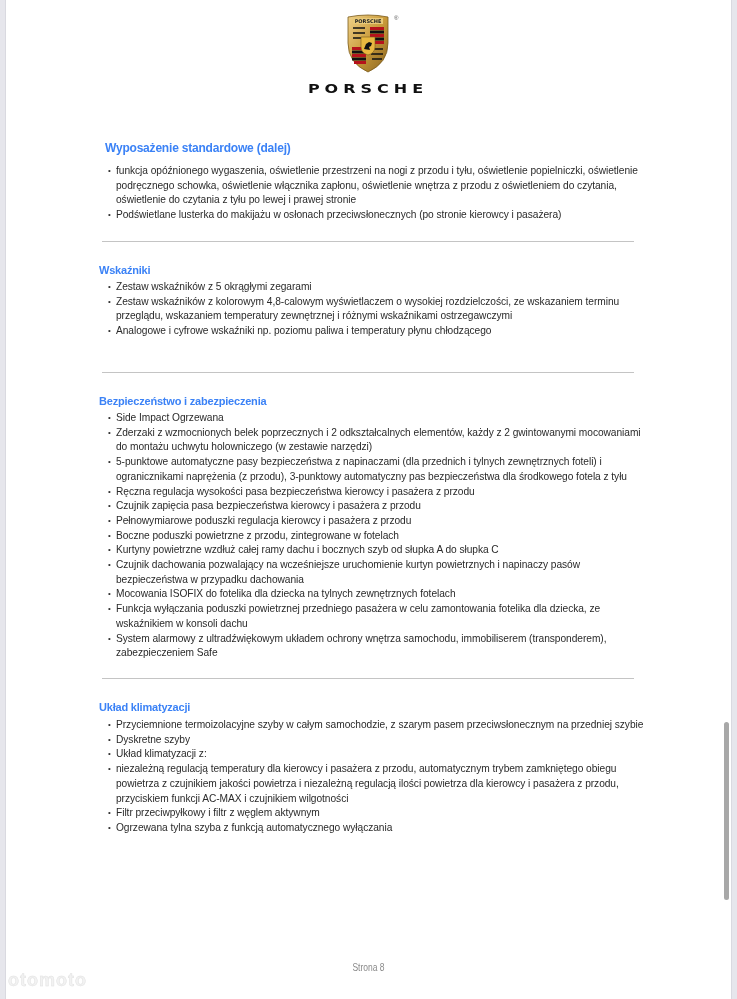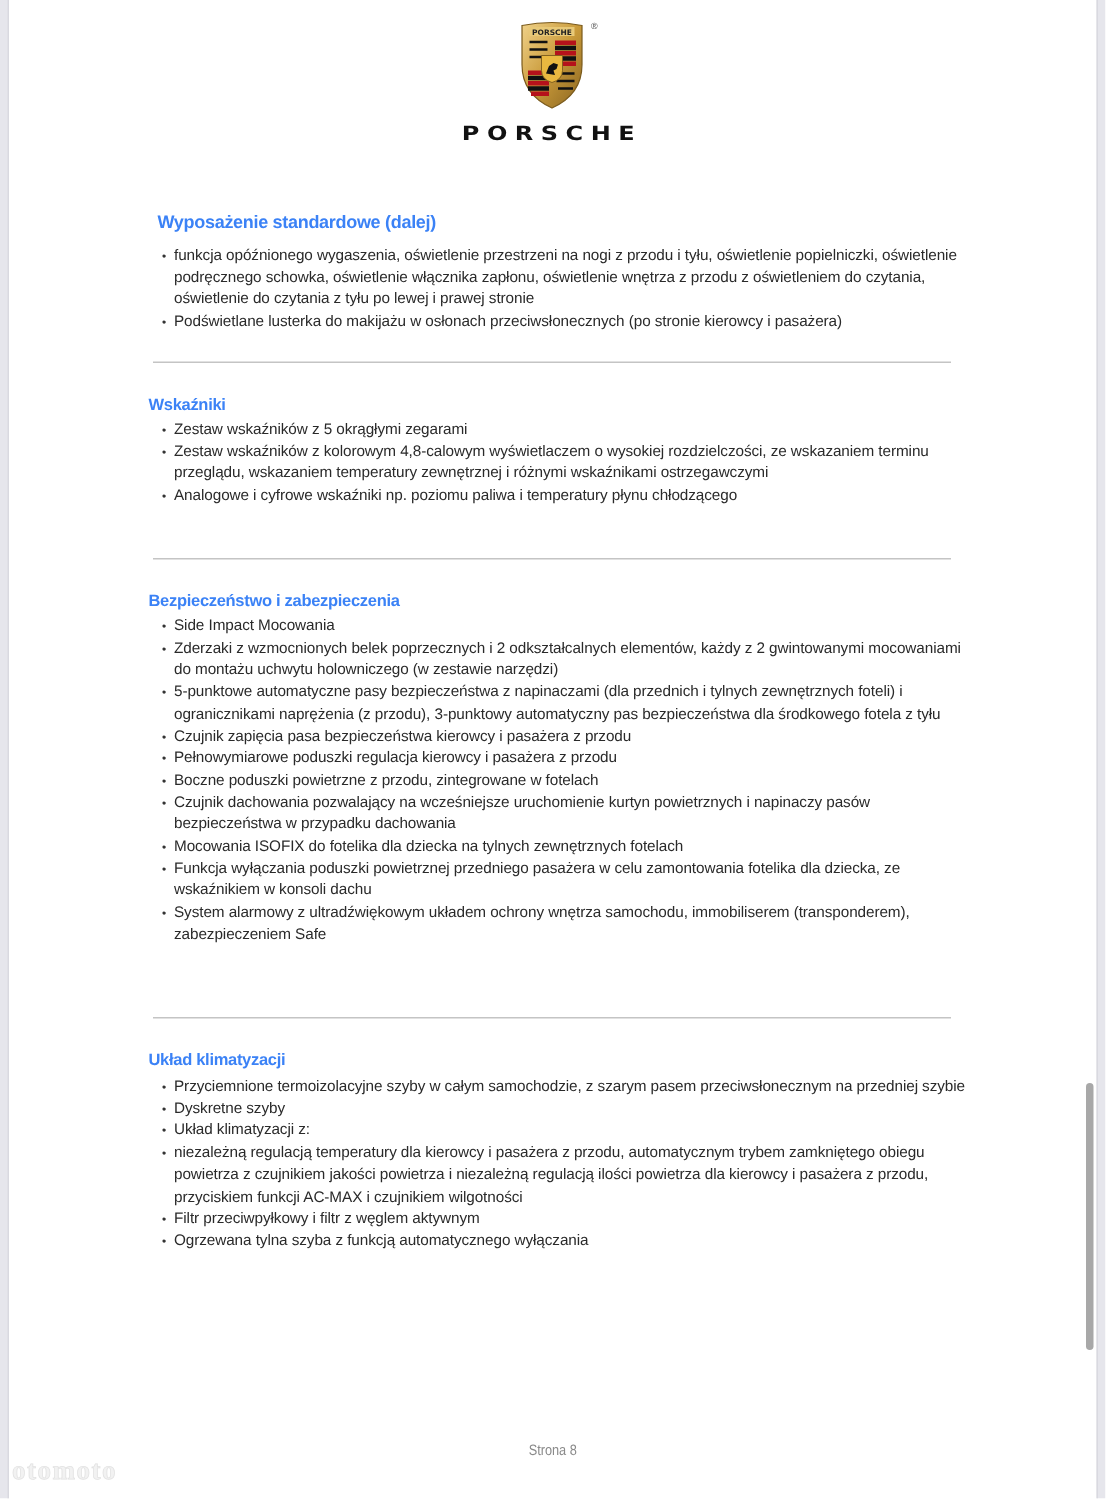--- a/index.html
+++ b/index.html
@@ -20,21 +20,21 @@
 
   .section-title { position: absolute; font-size: 11px; font-weight: bold; color: #3b82f6; letter-spacing: -0.2px; }
   .t1 { font-size: 12px; }
   ul.items { position: absolute; margin: 0; padding: 0; list-style: none; width: 540px; }
   ul.items li { font-size: 10.2px; line-height: 14.7px; color: #2a2a2a; padding-left: 8px; position: relative; letter-spacing: -0.05px; }
   ul.items li::before { content: "\2022"; position: absolute; left: 0; top: 0; font-size: 8px; color: #333; }
 
   .divider { position: absolute; left: 102px; width: 532px; height: 1px; background: #c4c4c4; }
 
   .footer { position: absolute; left: 0; width: 737px; top: 962px; text-align: center; font-size: 10px; color: #8a8a8a; transform: scaleX(0.85); }
-  .watermark { position: absolute; left: 8px; top: 970px; font-size: 18px; color: #f2f2f2; letter-spacing: 1px; font-weight: bold; font-family: Liberation Serif, serif; -webkit-text-stroke: 0.5px #e2e2e2; }
+  .watermark { position: absolute; left: 8px; top: 970px; font-size: 18px; color: #f2f2f2; letter-spacing: 1px; font-weight: bold; -webkit-text-stroke: 0.5px #e2e2e2; }
 </style>
 </head>
 <body>
 
 <div class="edge-left"></div>
 <div class="edge-right"></div>
 <div class="scroll-thumb"></div>
 
 <div class="logo">
   <svg class="crest" viewBox="0 0 46 60">
@@ -81,26 +81,28 @@
 <div class="section-title" style="left:99px; top:264px;">Wskaźniki</div>
 <ul class="items" style="left:108px; top:280px;">
   <li>Zestaw wskaźników z 5 okrągłymi zegarami</li>
   <li>Zestaw wskaźników z kolorowym 4,8-calowym wyświetlaczem o wysokiej rozdzielczości, ze wskazaniem terminu przeglądu, wskazaniem temperatury zewnętrznej i różnymi wskaźnikami ostrzegawczymi</li>
   <li>Analogowe i cyfrowe wskaźniki np. poziomu paliwa i temperatury płynu chłodzącego</li>
 </ul>
 <div class="divider" style="top:372px;"></div>
 
 <div class="section-title" style="left:99px; top:395px;">Bezpieczeństwo i zabezpieczenia</div>
 <ul class="items" style="left:108px; top:411px;">
-  <li>Side Impact Mocowania</li>
+  <li>Side Impact Ogrzewana</li>
   <li>Zderzaki z wzmocnionych belek poprzecznych i 2 odkształcalnych elementów, każdy z 2 gwintowanymi mocowaniami do montażu uchwytu holowniczego (w zestawie narzędzi)</li>
   <li>5-punktowe automatyczne pasy bezpieczeństwa z napinaczami (dla przednich i tylnych zewnętrznych foteli) i ogranicznikami naprężenia (z przodu), 3-punktowy automatyczny pas bezpieczeństwa dla środkowego fotela z tyłu</li>
+  <li>Ręczna regulacja wysokości pasa bezpieczeństwa kierowcy i pasażera z przodu</li>
   <li>Czujnik zapięcia pasa bezpieczeństwa kierowcy i pasażera z przodu</li>
   <li>Pełnowymiarowe poduszki regulacja kierowcy i pasażera z przodu</li>
   <li>Boczne poduszki powietrzne z przodu, zintegrowane w fotelach</li>
+  <li>Kurtyny powietrzne wzdłuż całej ramy dachu i bocznych szyb od słupka A do słupka C</li>
   <li>Czujnik dachowania pozwalający na wcześniejsze uruchomienie kurtyn powietrznych i napinaczy pasów bezpieczeństwa w przypadku dachowania</li>
   <li>Mocowania ISOFIX do fotelika dla dziecka na tylnych zewnętrznych fotelach</li>
   <li>Funkcja wyłączania poduszki powietrznej przedniego pasażera w celu zamontowania fotelika dla dziecka, ze wskaźnikiem w konsoli dachu</li>
   <li>System alarmowy z ultradźwiękowym układem ochrony wnętrza samochodu, immobiliserem (transponderem), zabezpieczeniem Safe</li>
 </ul>
 <div class="divider" style="top:678px;"></div>
 
 <div class="section-title" style="left:99px; top:701px;">Układ klimatyzacji</div>
 <ul class="items" style="left:108px; top:718px;">
   <li>Przyciemnione termoizolacyjne szyby w całym samochodzie, z szarym pasem przeciwsłonecznym na przedniej szybie</li>

